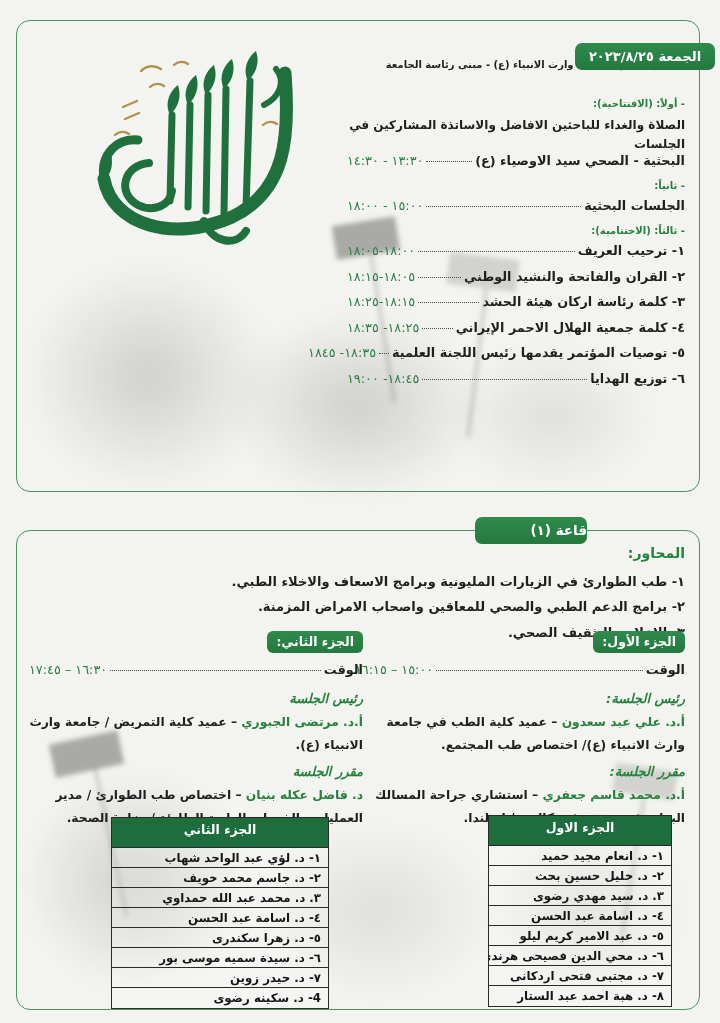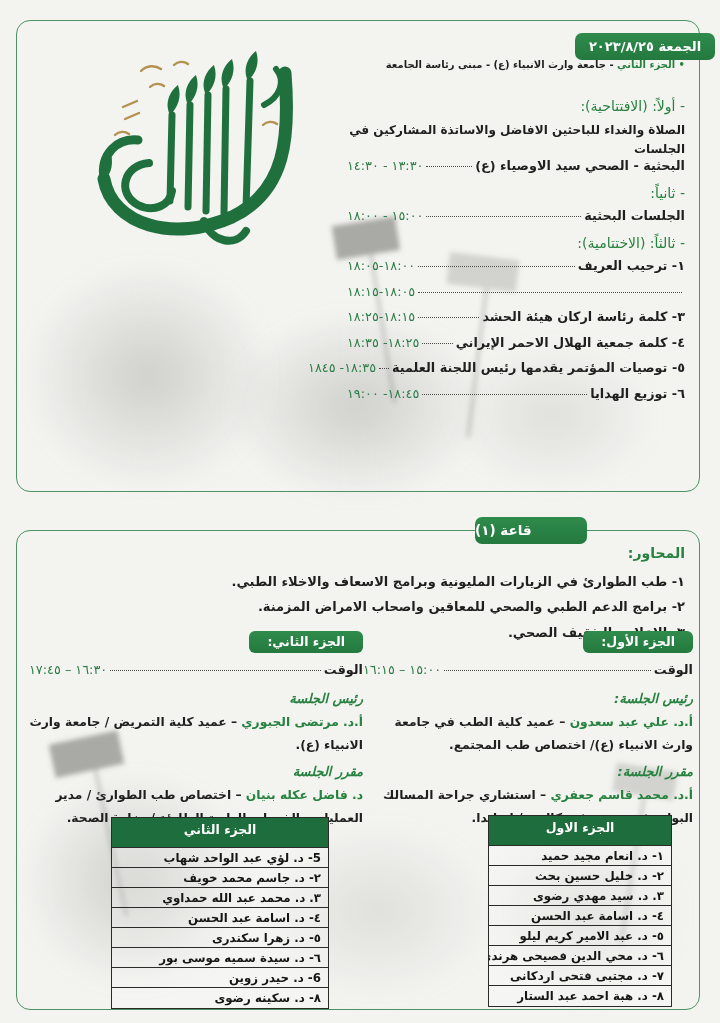--- a/index.html
+++ b/index.html
@@ -31,56 +31,56 @@
   .blob{position:absolute;border-radius:50%;filter:blur(10px);pointer-events:none;}
   .b-soft{background:radial-gradient(ellipse at center,rgba(150,150,144,.38),rgba(150,150,144,0) 70%);}
   .b-faint{background:radial-gradient(ellipse at center,rgba(165,165,158,.25),rgba(165,165,158,0) 70%);}
   .flag{position:absolute;filter:blur(2.5px);pointer-events:none;}
   .flag .cloth{width:100%;height:70%;background:rgba(80,80,74,.45);}
   .flag .pole{width:3px;height:150px;background:rgba(100,100,94,.35);margin-right:28px;}
   .flag.light .cloth{background:rgba(125,125,118,.28);}
 
   
   .date-badge{
-    position:absolute;top:12px;right:-16px;width:140px;height:27px;
+    position:absolute;top:22px;right:-16px;width:140px;height:27px;
     background:linear-gradient(180deg,#2f8b4c,#24793e);
     border-radius:7px;color:#fff;font-weight:bold;font-size:13px;
     line-height:27px;text-align:center;z-index:6;
   }
   .hall-badge{
     position:absolute;top:-14px;left:120px;width:112px;height:27px;
     background:linear-gradient(180deg,#2f8b4c,#24793e);
     border-radius:7px;color:#fff;font-weight:bold;font-size:13.5px;
-    line-height:27px;text-align:left;z-index:6;
+    line-height:27px;text-align:right;z-index:6;padding-left:31px;
   }
   .part-badge{
     display:inline-block;background:linear-gradient(180deg,#2f8b4c,#24793e);
     color:#fff;font-weight:bold;font-size:12.5px;border-radius:6px;
-    padding:3px 18px 4px;margin-bottom:9px;
+    padding:3px 9px 4px;margin-bottom:9px;
   }
 
   
   .p1-content{position:absolute;top:36px;right:14px;width:338px;text-align:right;z-index:3;}
   .intro-line{font-size:10px;font-weight:bold;margin-bottom:26px;line-height:1.5;}
   .intro-line .hl{color:var(--green);}
-  .green-heading{color:var(--green);font-weight:normal;font-size:14px;margin:12px 0 7px;}
+  .green-heading{color:var(--green);font-weight:bold;font-size:10px;margin:12px 0 7px;}
   .para{font-size:12px;font-weight:bold;line-height:1.55;color:var(--ink);}
   .leader{display:flex;align-items:baseline;font-size:12.8px;font-weight:bold;color:var(--ink);}
   .leader .lbl{white-space:nowrap;}
   .leader .dots{flex:1;min-width:10px;border-bottom:1.7px dotted #4a4a46;margin:0 3px;transform:translateY(-3px);}
   .leader .time{color:#2e7d48;white-space:nowrap;font-weight:normal;}
   .sched-list .leader{margin-bottom:10.5px;}
 
   
   .axes{position:absolute;top:14px;right:14px;width:650px;z-index:3;}
   .axes-heading{color:var(--green);font-weight:bold;font-size:14px;margin-bottom:8px;}
   .axes .axis{font-size:13px;font-weight:bold;line-height:1.95;color:var(--ink);}
 
   .col{position:absolute;top:100px;z-index:3;text-align:right;}
-  .col-right{right:6px;width:330px;}
+  .col-right{right:14px;width:330px;}
   .col-left{left:12px;width:334px;}
   .col .leader{margin-bottom:14px;}
   .sub-heading{color:var(--green);font-weight:bold;font-size:13px;margin:8px 0 5px;font-style:italic;}
   .person{font-size:12.3px;font-weight:bold;line-height:1.85;color:var(--ink);}
   .person .pname{color:var(--green);}
 
   
   .names-table{position:absolute;border:1.2px solid #2a2a28;background:rgba(255,255,255,.2);z-index:3;}
   .names-table .th{
     background:var(--green-dark);color:#fff;text-align:center;
@@ -170,20 +170,21 @@
     </div>
 
     <div class="green-heading">- ثالثاً: (الاختتامية):</div>
     <div class="sched-list">
       <div class="leader">
         <span class="lbl">١- ترحيب العريف</span>
         <span class="dots"></span>
         <span class="time">١٨:٠٠-١٨:٠٥</span>
       </div>
       <div class="leader">
+        <span class="lbl">٢- القران والفاتحة والنشيد الوطني</span>
         <span class="dots"></span>
         <span class="time">١٨:٠٥-١٨:١٥</span>
       </div>
       <div class="leader">
         <span class="lbl">٣- كلمة رئاسة اركان هيئة الحشد</span>
         <span class="dots"></span>
         <span class="time">١٨:١٥-١٨:٢٥</span>
       </div>
       <div class="leader">
         <span class="lbl">٤- كلمة جمعية الهلال الاحمر الإيراني</span>
@@ -268,22 +269,22 @@
     <div class="tr">٣. د. سيد مهدي رضوى</div>
     <div class="tr">٤- د. اسامة عبد الحسن</div>
     <div class="tr">٥- د. عبد الامير كريم ليلو</div>
     <div class="tr">٦- د. محي الدين فصيحى هرندى</div>
     <div class="tr">٧- د. مجتبى فتحى اردكانى</div>
     <div class="tr">٨- د. هبة احمد عبد الستار</div>
   </div>
 
   <div class="names-table tbl-left">
     <div class="th">الجزء الثاني</div>
-    <div class="tr">5- د. لؤي عبد الواحد شهاب</div>
+    <div class="tr">١- د. لؤي عبد الواحد شهاب</div>
     <div class="tr">٢- د. جاسم محمد خويف</div>
     <div class="tr">٣. د. محمد عبد الله حمداوي</div>
     <div class="tr">٤- د. اسامة عبد الحسن</div>
     <div class="tr">٥- د. زهرا سكندرى</div>
     <div class="tr">٦- د. سيدة سميه موسى بور</div>
-    <div class="tr">6- د. حيدر زوين</div>
-    <div class="tr">٨- د. سكينه رضوى</div>
+    <div class="tr">٧- د. حيدر زوين</div>
+    <div class="tr">4- د. سكينه رضوى</div>
   </div>
 </div>
 
 </body></html>

